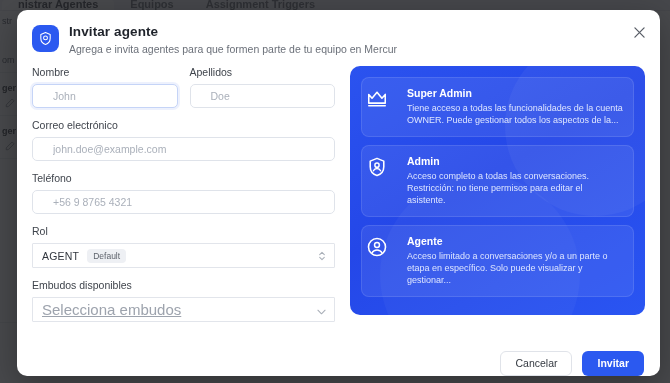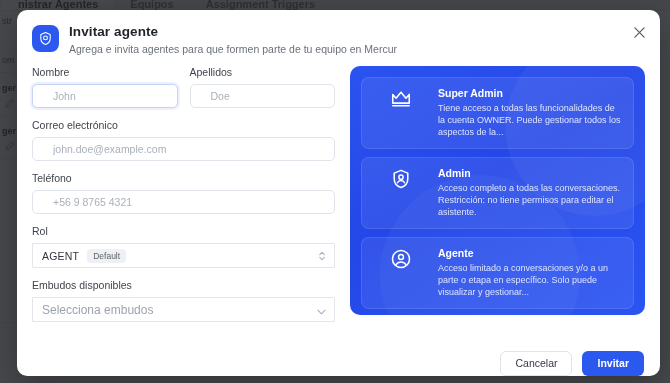--- a/index.html
+++ b/index.html
@@ -201,22 +201,23 @@
     padding: 0 9px;
     cursor: pointer;
     position: relative;
   }
   .select-value {
     font-size: 10.5px;
     color: #30353d;
     letter-spacing: 0.2px;
   }
   .select-placeholder {
-    font-size: 12px;
+    font-size: 15px;
     color: #9da3ad;
+    text-decoration: underline;
   }
   .badge-default {
     margin-left: 8px;
     background: #eef0f4;
     color: #5e636c;
     font-size: 8.5px;
     border-radius: 4px;
     padding: 2px 6px;
     line-height: 10px;
   }
@@ -266,26 +267,26 @@
     bottom: -60px;
     width: 200px;
     height: 200px;
     border-radius: 50%;
     background: rgba(255,255,255,0.035);
   }
 
   .role-card {
     position: relative;
     display: flex;
-    gap: 22px;
+    gap: 15px;
     align-items: flex-start;
     background: rgba(255,255,255,0.075);
     border: 1px solid rgba(255,255,255,0.115);
     border-radius: 8px;
-    padding: 9px 10px 10px 24px;
+    padding: 9px 10px 10px 0;
     margin-bottom: 8px;
   }
   .role-card:last-child { margin-bottom: 16px; }
 
   .role-icon {
     width: 30px;
     flex: 0 0 auto;
     display: flex;
     align-items: center;
     justify-content: center;

